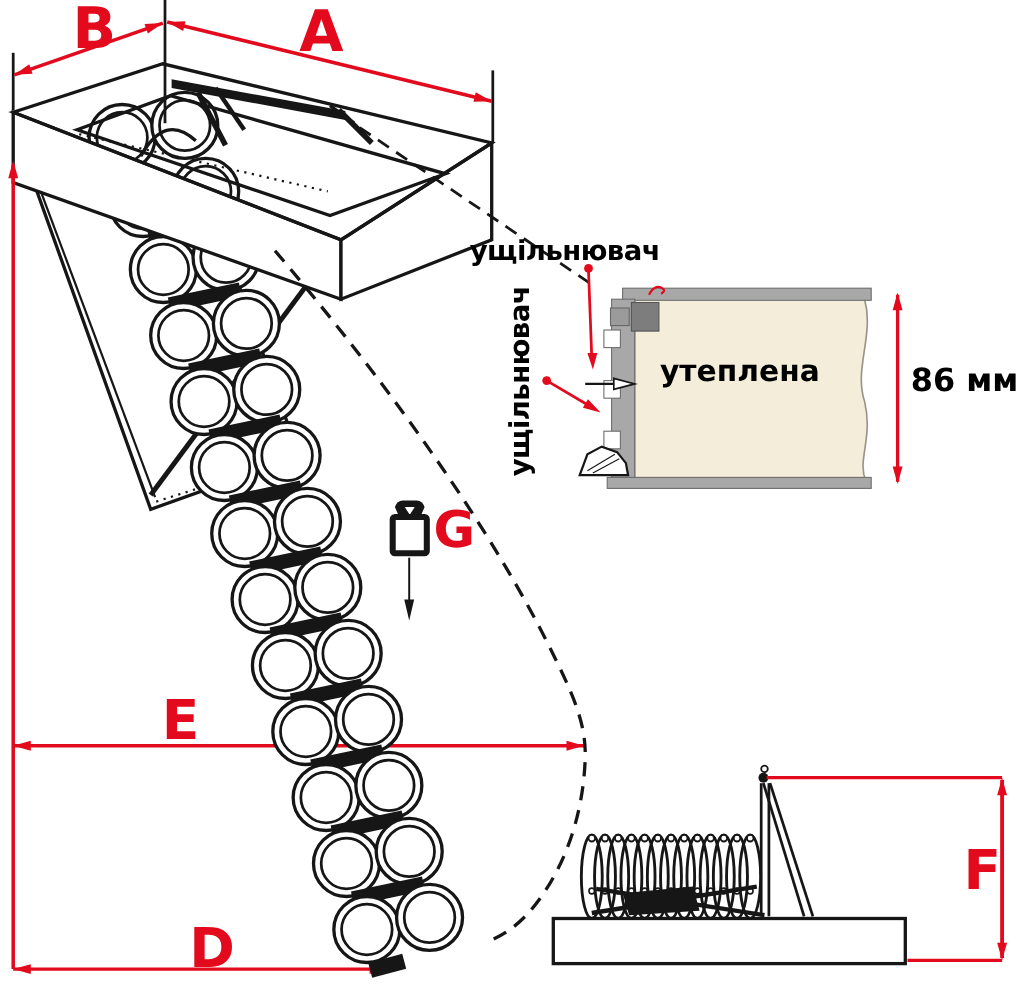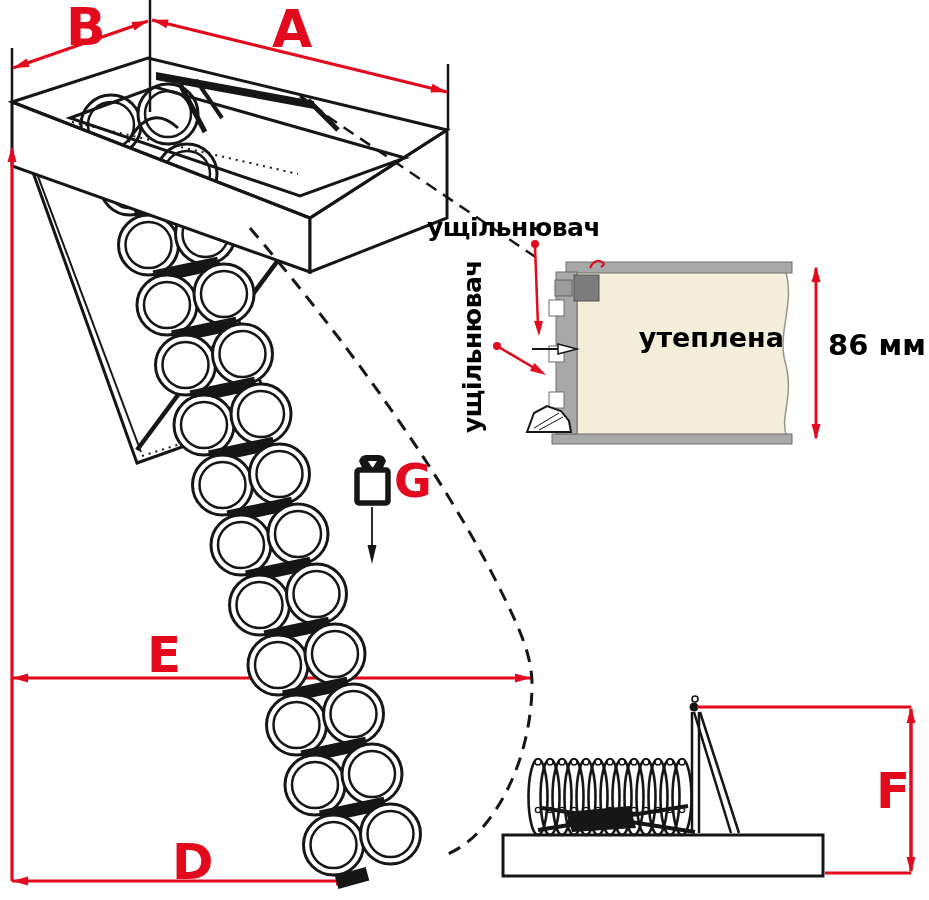--- a/index.html
+++ b/index.html
@@ -7,21 +7,21 @@
          font-family:"DejaVu Sans","Liberation Sans",sans-serif;}
   #art{position:absolute;left:0;top:0;}
   .lbl{position:absolute;font-weight:bold;color:#000;line-height:1;white-space:nowrap;}
   .dim{color:var(--dimension_red);}
   .ink{stroke:var(--line_black);fill:none;}
   .inkf{fill:var(--line_black);stroke:none;}
   .red{stroke:var(--dimension_red);fill:none;}
   .redf{fill:var(--dimension_red);stroke:none;}
   .wht{fill:#fff;stroke:var(--line_black);}
   .gray{fill:var(--profile_gray);stroke:#6e6e6e;stroke-width:1;}
-  .lid-label{text-align:right;line-height:1.18;}
+  .lid-label{text-align:left;line-height:1.18;}
   .vert{transform:rotate(-90deg);text-align:center;}
 </style>
 </head>
 <body>
 
 <div id="stage">
 
 <svg id="art" width="929" height="900" viewBox="0 0 929 900">
   <defs>
     <g id="ring">

